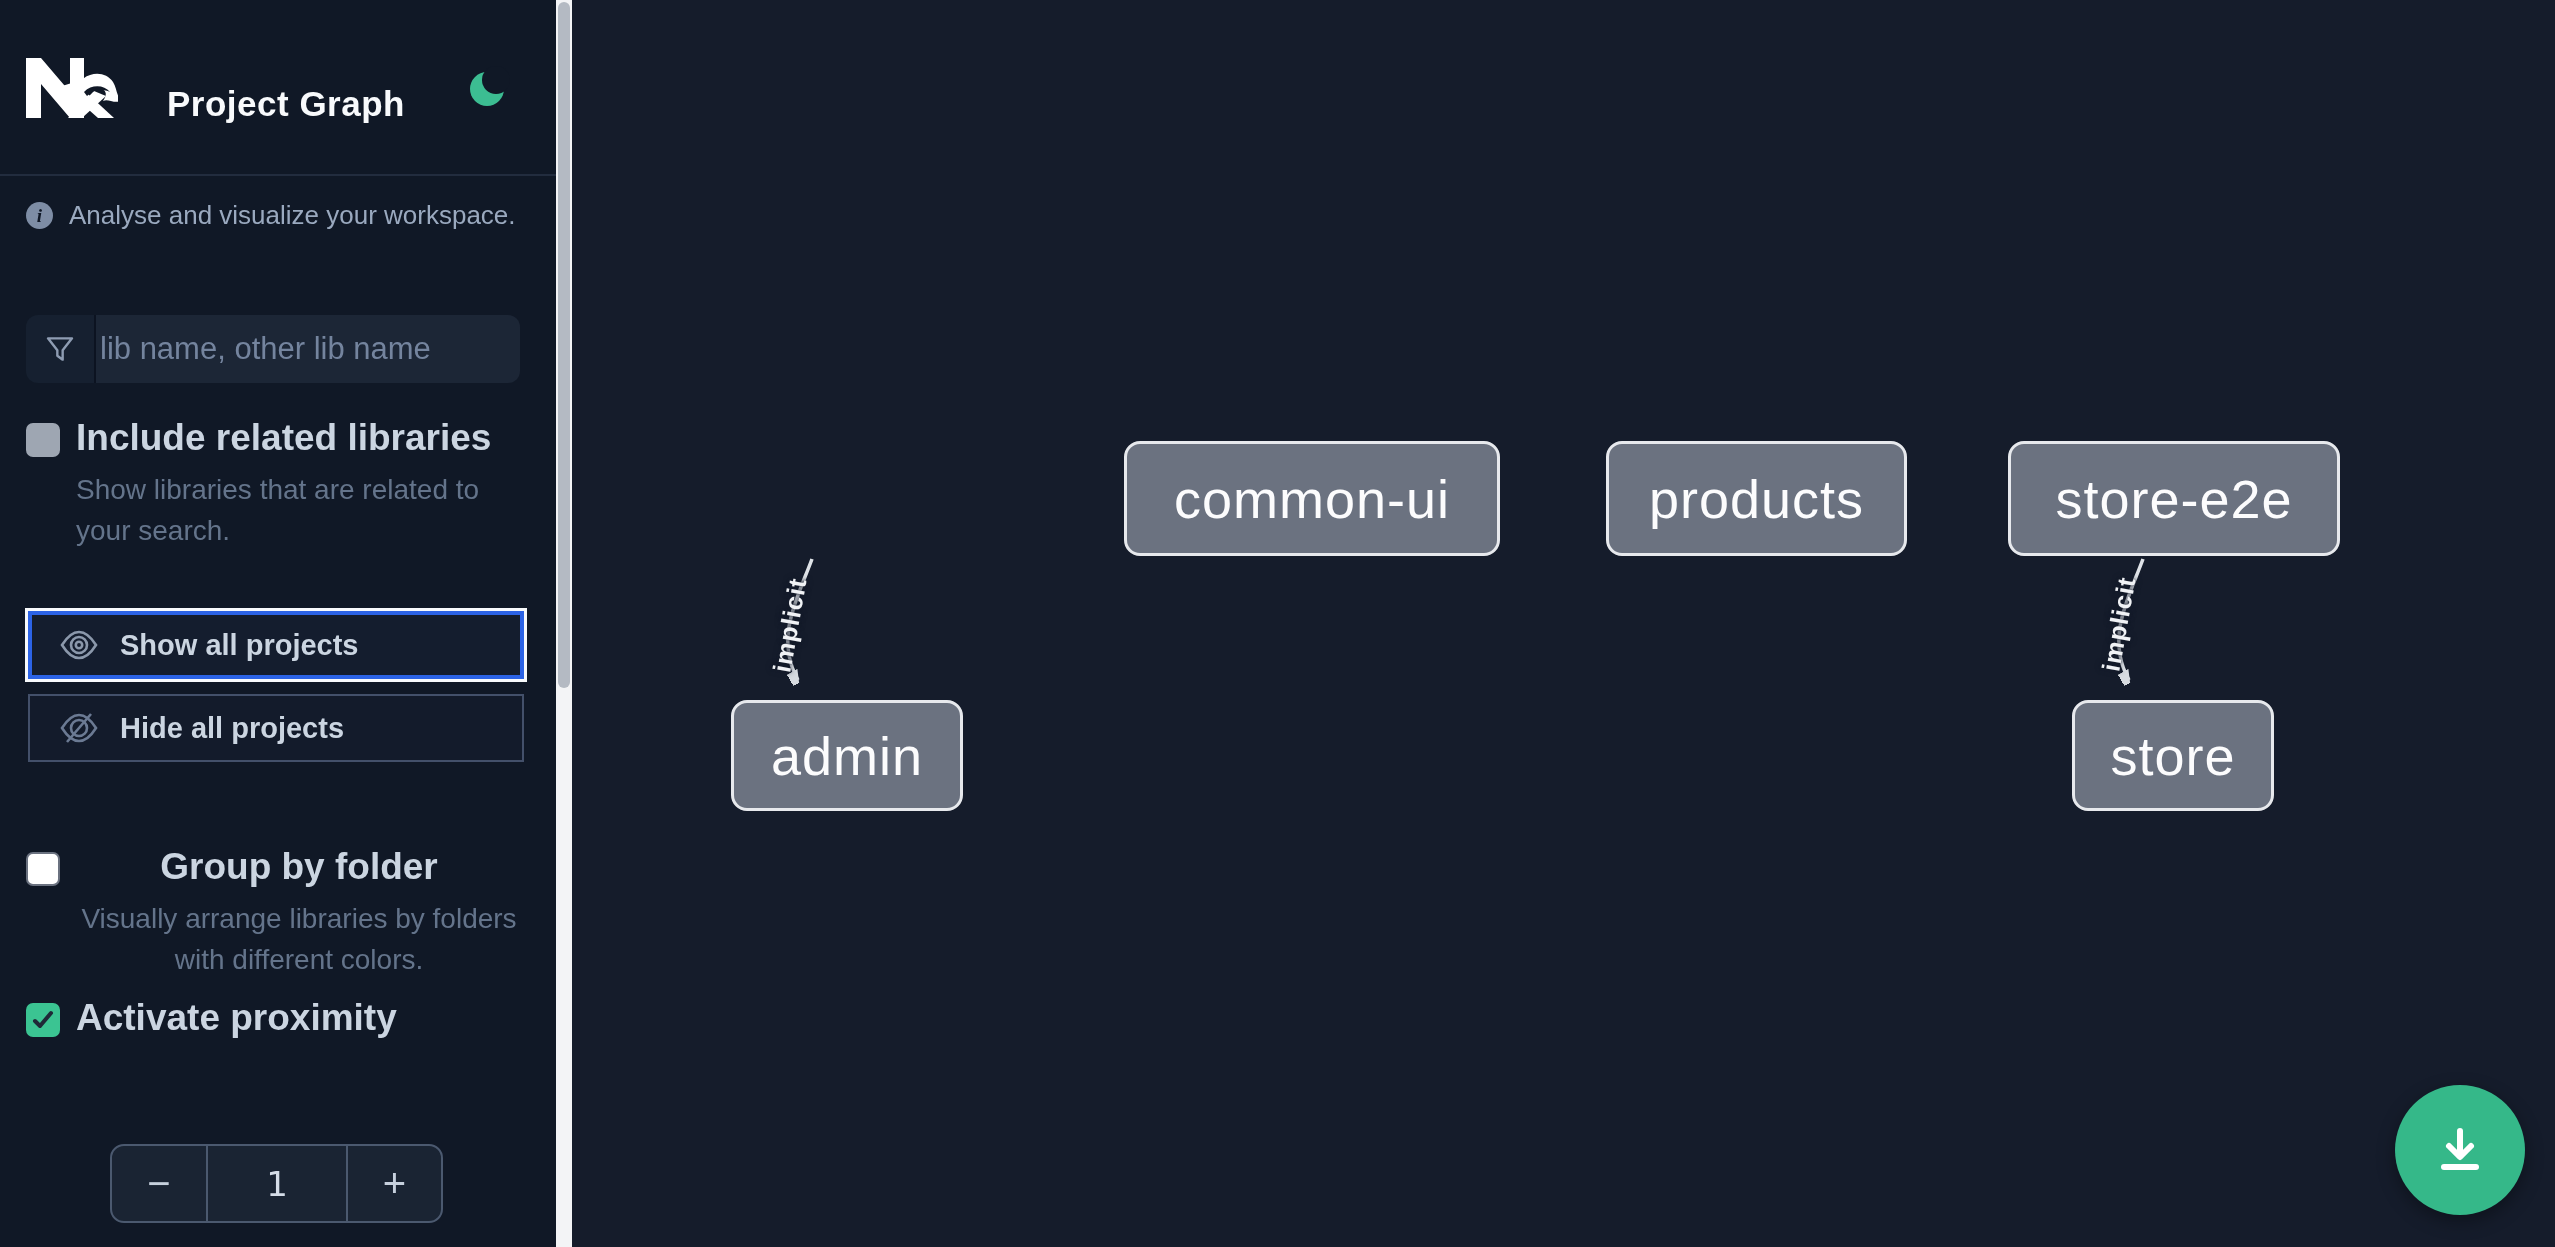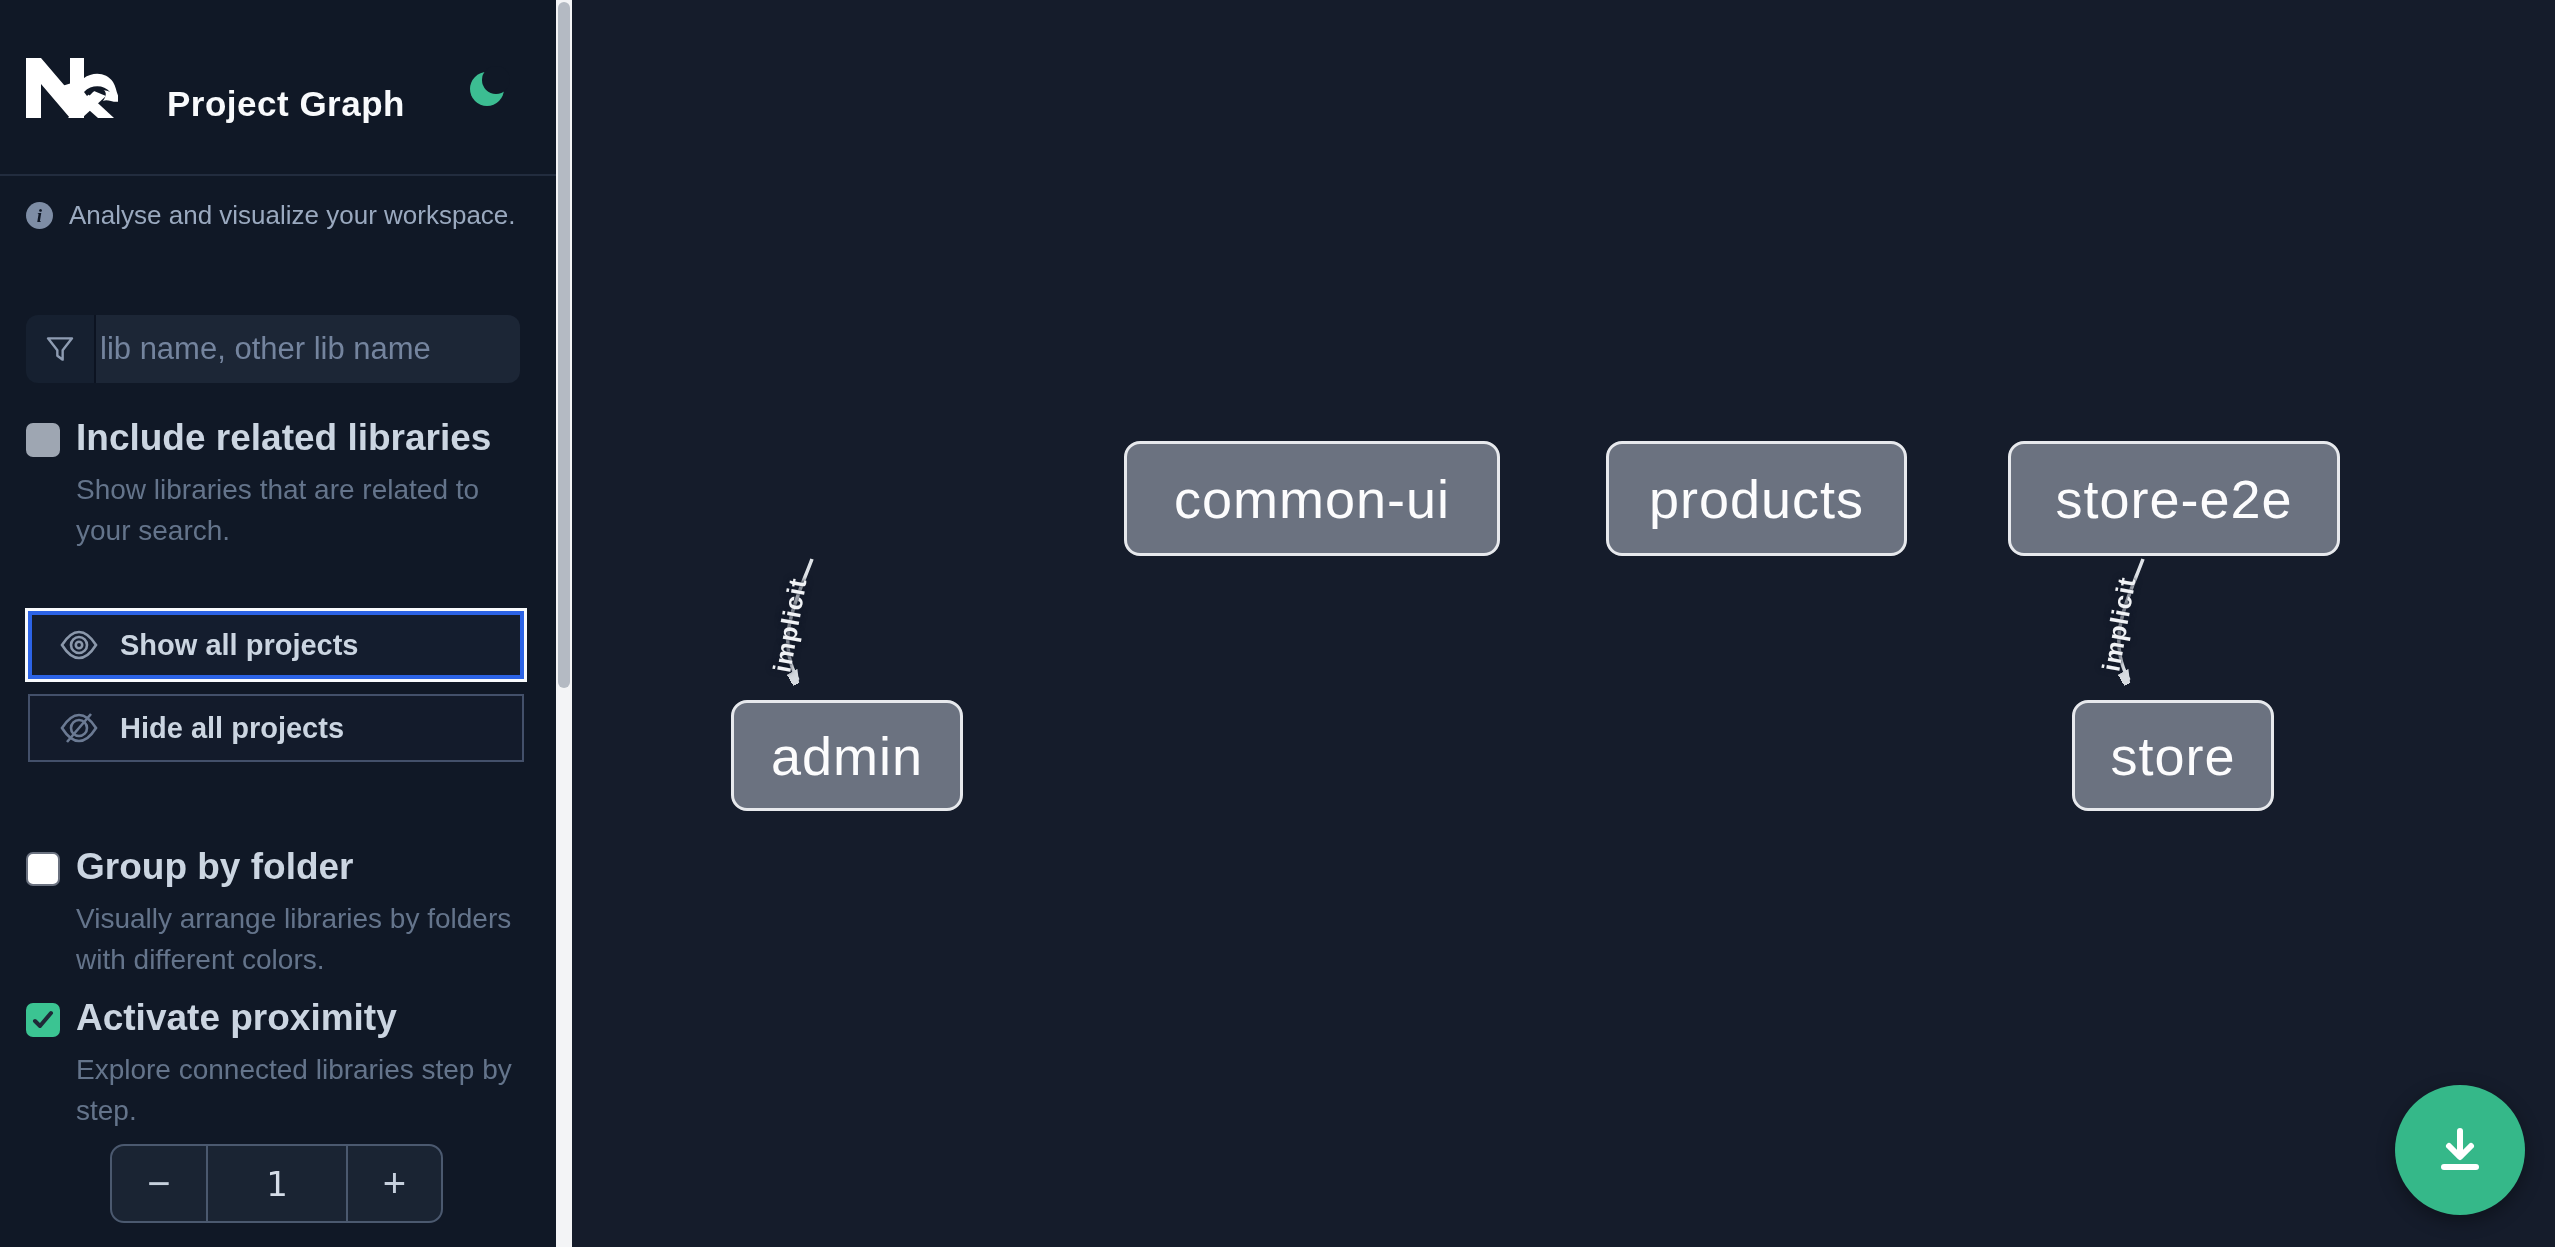--- a/index.html
+++ b/index.html
@@ -176,37 +176,36 @@
     <svg width="38" height="34" viewBox="0 0 38 34" fill="none" stroke="#697archive89" stroke-width="2.6">
       <g stroke="#6b7a93">
         <path d="M2,17 C8,7.5 14,4 19,4 C24,4 30,7.5 36,17 C30,26.5 24,30 19,30 C14,30 8,26.5 2,17 Z"></path>
         <circle cx="19" cy="17" r="8"></circle>
         <line x1="7" y1="31" x2="31" y2="3"></line>
       </g>
     </svg>
     <span>Hide all projects</span>
   </button>
 
-  <div class="opt-row" style="top:849px;">
+  <div class="opt-row" style="top:849px;text-align:center;">
     <span class="cb cb-white"></span>
     <span class="opt-text">
       <span class="opt-label" style="display:block">Group by folder</span>
       <span class="opt-desc" style="display:block">Visually arrange libraries by folders with different colors.</span>
     </span>
   </div>
 
   <div class="opt-row" style="top:1000px;">
     <span class="cb cb-green">
       <svg width="24" height="24" viewBox="0 0 24 24" fill="none" stroke="#1f2937" stroke-width="4" stroke-linecap="round" stroke-linejoin="round">
         <path d="M4 13 L9 18 L20 5"></path>
       </svg>
     </span>
     <span class="opt-text">
       <span class="opt-label" style="display:block">Activate proximity</span>
-      <span class="opt-desc" style="display:block">Explore connected libraries step by step.</span>
     </span>
   </div>
 
   <div class="stepper">
     <button class="step-btn step-minus">−</button>
     <span class="step-value">1</span>
     <button class="step-btn step-plus">+</button>
   </div>
 
 </aside>

